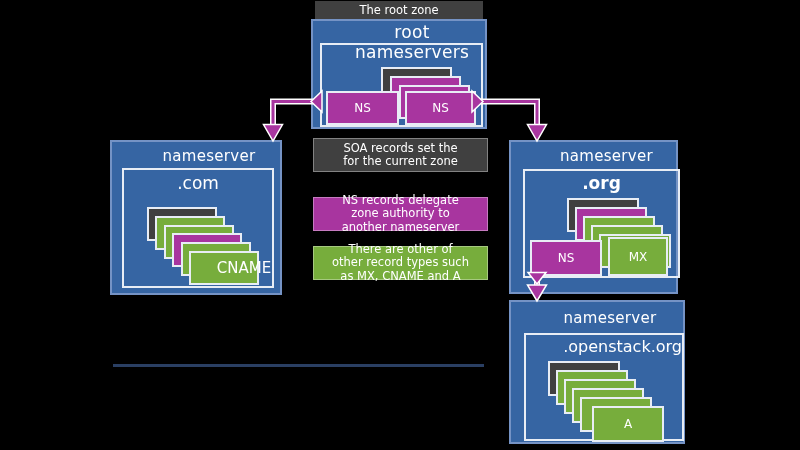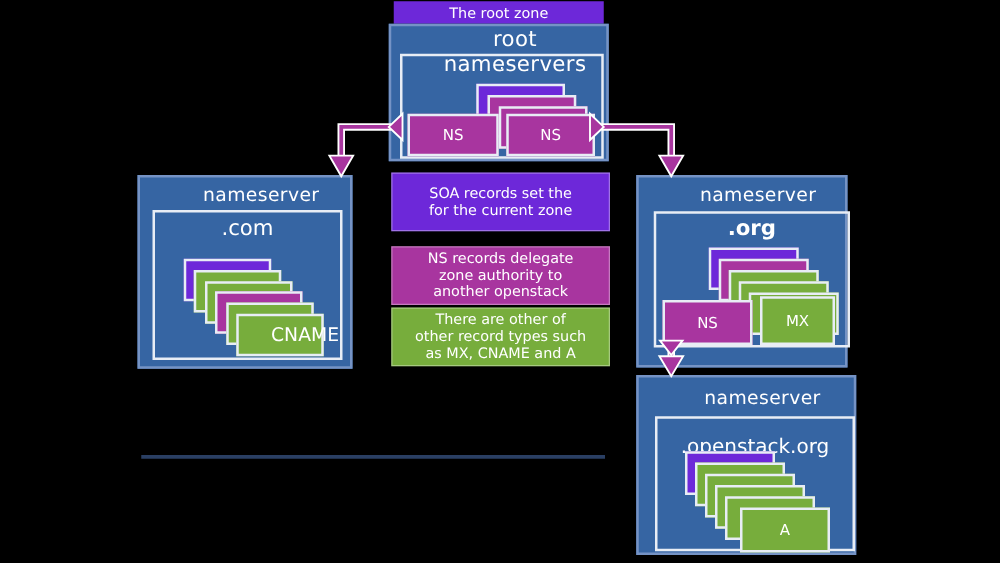--- a/index.html
+++ b/index.html
@@ -1,20 +1,20 @@
 <!DOCTYPE html>
 <html><head>
 <meta charset="utf-8">
 <style>
   html,body{margin:0;padding:0;background:#000;}
   #stage{position:relative;width:800px;height:450px;background:#000;overflow:hidden;
          font-family:"DejaVu Sans","Liberation Sans",sans-serif;color:#fff;}
 
   .abs{position:absolute;}
-  .teal-fill{background:#6d28d9;}
+  .teal-fill{background:#404040;}
   .magenta-fill{background:#a8359f;}
   .green-fill{background:#77ad3c;}
 
   
   .ns-box{background:#3665a3;border:2px solid #7593c5;box-sizing:border-box;}
   .inner-box{position:absolute;border:2px solid #e8edf5;box-sizing:border-box;}
   .box-title{text-align:center;font-size:15px;padding-top:5px;letter-spacing:.3px;padding-left:26px;}
   .zone-name{position:absolute;left:0;right:0;text-align:center;font-size:17px;}
 
   
@@ -24,21 +24,21 @@
   
   .stack-card{position:absolute;border:2px solid #e8edf5;box-sizing:border-box;
               left:calc(var(--x0) + var(--dx) * var(--i));
               top: calc(var(--y0) + var(--dy) * var(--i));
               width:var(--cw);height:var(--ch);}
   .front-card{position:absolute;border:2px solid #e8edf5;box-sizing:border-box;
               display:flex;align-items:center;justify-content:center;
               font-size:12px;color:#fff;}
 
   
-  .legend-box{left:313px;width:175px;height:47px;border:1px solid rgba(255,255,255,.35);
+  .legend-box{left:313px;width:175px;height:34px;border:1px solid rgba(255,255,255,.35);
               box-sizing:border-box;display:flex;flex-direction:column;
               justify-content:center;text-align:center;font-size:11.5px;line-height:13.5px;}
 
   
   #arrow-layer{position:absolute;left:0;top:0;pointer-events:none;}
   .arrow-line-outer{stroke:#ffffff;stroke-width:6;fill:none;}
   .arrow-line-inner{stroke:#a8359f;stroke-width:3;fill:none;}
   .arrow-shape{fill:#a8359f;stroke:#ffffff;stroke-width:1.5;}
 
   
@@ -92,40 +92,40 @@
           <div class="stack-card green-fill" style="--i: 4;"></div>
         </div>
       <div class="front-card magenta-fill" style="left:5px;top:69px;width:72px;height:36px;">NS</div>
       <div class="front-card green-fill" style="left:83px;top:66px;width:60px;height:39px;">MX</div>
     </div>
   </div>
 
   <div class="abs ns-box" style="left:509px;top:300px;width:176px;height:144px;">
     <div class="box-title" style="padding-top:7px;">nameserver</div>
     <div class="inner-box" style="left:13px;top:31px;width:160px;height:108px;">
-      <div class="zone-name" style="top:12px;font-size:16px;">.openstack.org</div>
+      <div class="zone-name" style="top:2px;font-size:16px;text-align:right;">.openstack.org</div>
       <div class="abs" style="--x0:22px;--y0:26px;--dx:8px;--dy:9px;--cw:72px;--ch:35px;">
           <div class="stack-card teal-fill" style="--i: 0;"></div>
           <div class="stack-card green-fill" style="--i: 1;"></div>
           <div class="stack-card green-fill" style="--i: 2;"></div>
           <div class="stack-card green-fill" style="--i: 3;"></div>
           <div class="stack-card green-fill" style="--i: 4;"></div>
         </div>
       <div class="front-card green-fill" style="left:66px;top:71px;width:72px;height:36px;">A</div>
     </div>
   </div>
 
   <div class="abs legend-box teal-fill" style="top:138px;">
     <div>SOA records set the</div>
     <div>for the current zone</div>
   </div>
   <div class="abs legend-box magenta-fill" style="top:197px;">
     <div>NS records delegate</div>
     <div>zone authority to</div>
-    <div>another openstack</div>
+    <div>another nameserver</div>
   </div>
   <div class="abs legend-box green-fill" style="top:246px;">
     <div>There are other of</div>
     <div>other record types such</div>
     <div>as MX, CNAME and A</div>
   </div>
 
   <div id="divider-line" class="abs"></div>
 
   <svg id="arrow-layer" width="800" height="450" viewBox="0 0 800 450">

